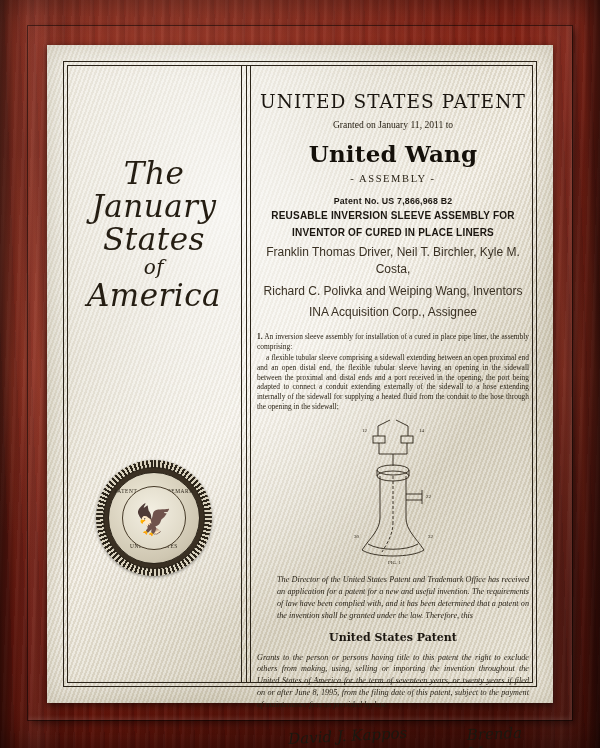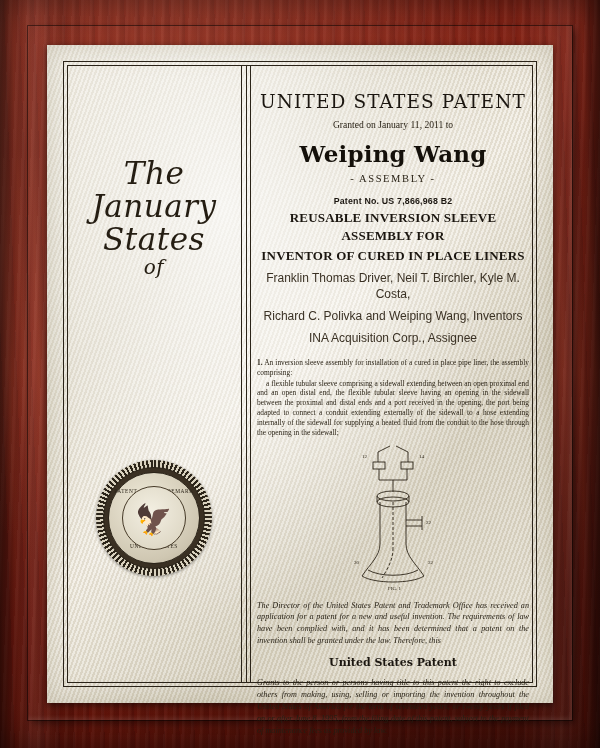--- a/index.html
+++ b/index.html
@@ -130,43 +130,43 @@
     color:#14100a;font-family:"DejaVu Serif",serif;letter-spacing:.2px;
   }
   .role{
     text-align:center;font-size:10.5px;letter-spacing:1.6px;margin-top:6px;color:#2a2317;
   }
   .patno{
     text-align:center;font-size:8.8px;font-weight:bold;margin-top:12px;letter-spacing:.2px;
     font-family:"Liberation Sans",sans-serif;color:#1b1610;
   }
   .ptitle{
-    text-align:center;font-size:13px;font-weight:bold;line-height:1.35;margin-top:3px;
-    font-family:Liberation Serif, serif;color:#1b1610;letter-spacing:.2px;
+    text-align:center;font-size:10px;font-weight:bold;line-height:1.35;margin-top:3px;
+    font-family:Liberation Sans, sans-serif;color:#1b1610;letter-spacing:.2px;
   }
   .inventors{
     text-align:center;font-size:12px;line-height:1.4;margin-top:5px;
     font-family:"Liberation Sans",sans-serif;color:#3a3124;
   }
   .claim{
     margin-top:11px;font-size:7.4px;line-height:1.33;color:#2c2518;
     font-family:"Liberation Serif",serif;text-align:justify;
   }
   .claim b{font-weight:bold;}
   .claim .indent{display:block;text-indent:9px;margin-top:1px;}
 
   
   .figure{
     position:relative;height:150px;margin-top:6px;
   }
   .figure svg{position:absolute;left:50%;top:0;transform:translateX(-50%);}
 
   .director{
     margin-top:6px;font-size:8.2px;line-height:1.45;font-style:italic;text-align:justify;
-    color:#241e13;font-family:"Liberation Serif",serif;
+    color:#241e13;font-family:"Liberation Serif",serif;padding-left:20px;
   }
   .us-patent2{
     text-align:center;font-weight:bold;font-size:11px;margin-top:9px;color:#1b1610;
     font-family:"DejaVu Serif",serif;
   }
   .grants{
     margin-top:8px;font-size:8.2px;line-height:1.45;font-style:italic;text-align:justify;
     color:#241e13;font-family:"Liberation Serif",serif;
   }
   .sigrow{
@@ -196,39 +196,40 @@
     <div class="vrule v1"></div>
     <div class="vrule v2"></div>
     <div class="vrule v3"></div>
 
     <div class="left">
       <div class="usa-title">
         <span class="w1">The</span>
         <span class="w2">January</span>
         <span class="w3">States</span>
         <span class="w5">of</span>
+        <span class="w6">America</span>
       </div>
 
       <div class="seal">
         <div class="ring"></div>
         <div class="ring2"></div>
         <div class="ring3">
           <div class="seal-text-top">PATENT AND TRADEMARK OFFICE</div>
           <div class="seal-text-bot">UNITED STATES</div>
         </div>
         <div class="inner">
           <div class="eagle">🦅</div>
         </div>
       </div>
     </div>
 
     <div class="right">
       <div class="us-patent">UNITED STATES PATENT</div>
       <div class="granted">Granted on January 11, 2011 to</div>
-      <div class="holder">Weiping Wang</div>
+      <div class="holder">United Wang</div>
       <div class="role">- ASSEMBLY -</div>
 
       <div class="patno">Patent No. US 7,866,968 B2</div>
       <div class="ptitle">REUSABLE INVERSION SLEEVE ASSEMBLY FOR</div>
       <div class="ptitle">INVENTOR OF CURED IN PLACE LINERS</div>
 
       <div class="inventors">Franklin Thomas Driver, Neil T. Birchler, Kyle M. Costa,</div>
       <div class="inventors">Richard C. Polivka and Weiping Wang, Inventors</div>
       <div class="inventors">INA Acquisition Corp., Assignee</div>
 

